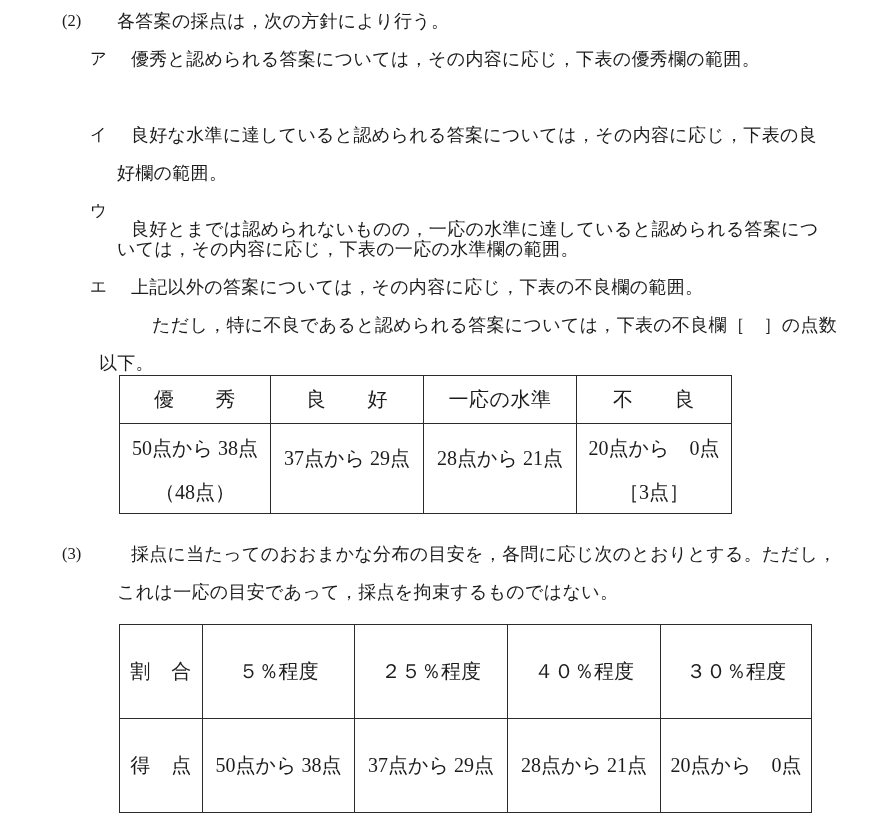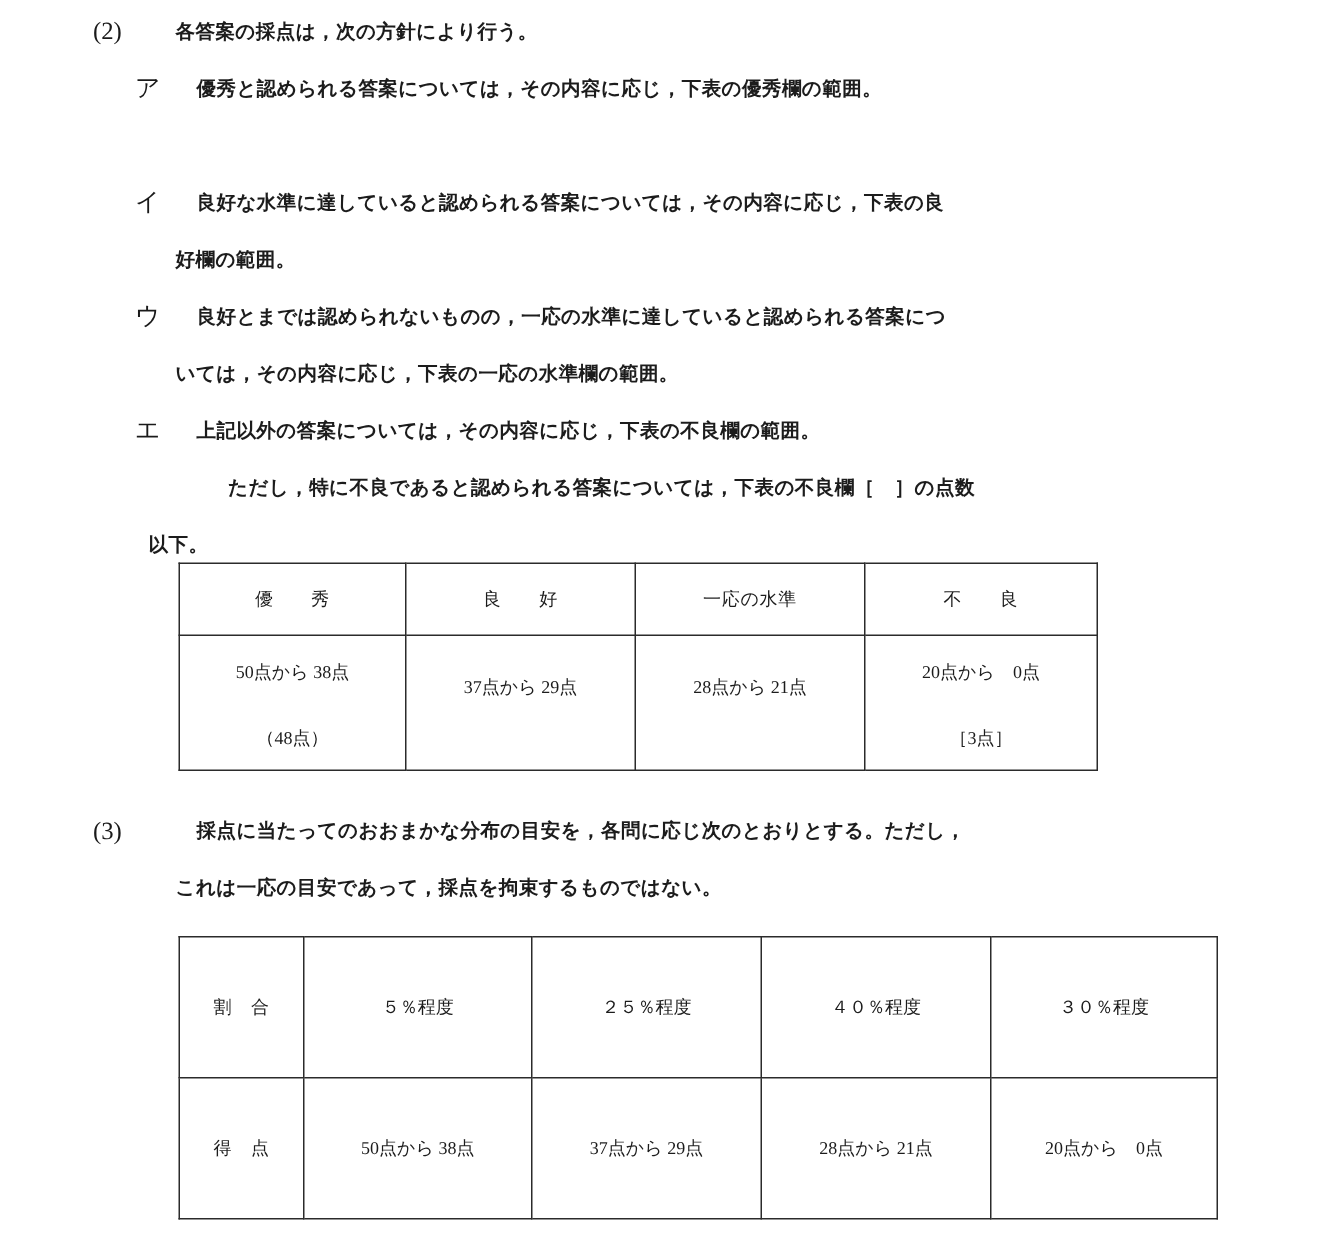--- a/index.html
+++ b/index.html
@@ -19,26 +19,25 @@
   .page {
     position: absolute;
     left: 0; top: 0;
     width: 894px;
     height: 828px;
   }
 
   
   .para {
     position: absolute;
-    font-size: 13px;
+    font-size: 18px;
     line-height: 38px;
     letter-spacing: 0.3px;
     white-space: nowrap;
     color: #1c1c1c;
-    font-weight: bold;
   }
 
   .num-label {
     position: absolute;
     font-size: 16.5px;
     line-height: 38px;
     white-space: nowrap;
   }
 
   .marker {
@@ -52,21 +51,21 @@
   .tbl {
     position: absolute;
     border-collapse: collapse;
     table-layout: fixed;
     background: #fff;
   }
   .tbl td {
     border: 1.3px solid #2b2b2b;
     text-align: center;
     vertical-align: middle;
-    font-size: 12px;
+    font-size: 20px;
     color: #1c1c1c;
     padding: 0;
   }
 
   #score-table { left: 119px; top: 375px; width: 608px; }
   #score-table td { height: 47px; }
   #score-table tr.band-row td { height: 89px; }
   #score-table .c0 { width: 150px; }
   #score-table .c1 { width: 152px; }
   #score-table .c2 { width: 152px; }
@@ -94,21 +93,21 @@
   <div class="para" style="left:117px; top:2px;">各答案の採点は，次の方針により行う。</div>
 
   <div class="marker" style="left:90px; top:40px;">ア</div>
   <div class="para" style="left:131px; top:40px;">優秀と認められる答案については，その内容に応じ，下表の優秀欄の範囲。</div>
 
   <div class="marker" style="left:90px; top:116px;">イ</div>
   <div class="para" style="left:131px; top:116px;">良好な水準に達していると認められる答案については，その内容に応じ，下表の良</div>
   <div class="para" style="left:117px; top:154px;">好欄の範囲。</div>
 
   <div class="marker" style="left:90px; top:192px;">ウ</div>
-  <div class="para" style="left:131px; top:192px;">良好とまでは認められないものの，一応の水準に達していると認められる答案につ</div>
+  <div class="para" style="left:131px; top:210px;">良好とまでは認められないものの，一応の水準に達していると認められる答案につ</div>
   <div class="para" style="left:117px; top:230px;text-align:center;">いては，その内容に応じ，下表の一応の水準欄の範囲。</div>
 
   <div class="marker" style="left:90px; top:268px;">エ</div>
   <div class="para" style="left:131px; top:268px;">上記以外の答案については，その内容に応じ，下表の不良欄の範囲。</div>
   <div class="para" style="left:152px; top:306px;">ただし，特に不良であると認められる答案については，下表の不良欄［　］の点数</div>
   <div class="para" style="left:99px; top:344px;">以下。</div>
 
   <table class="tbl" id="score-table">
     <tbody>
         <tr>

